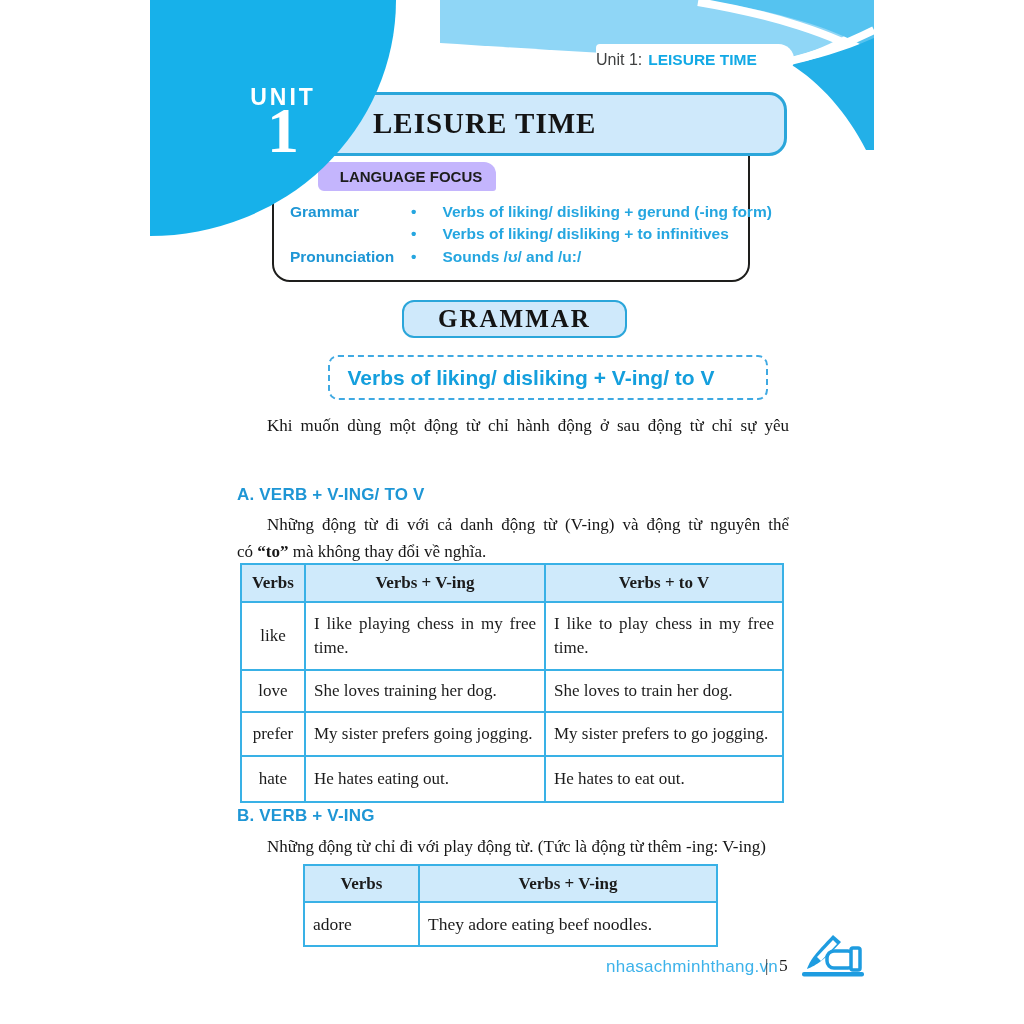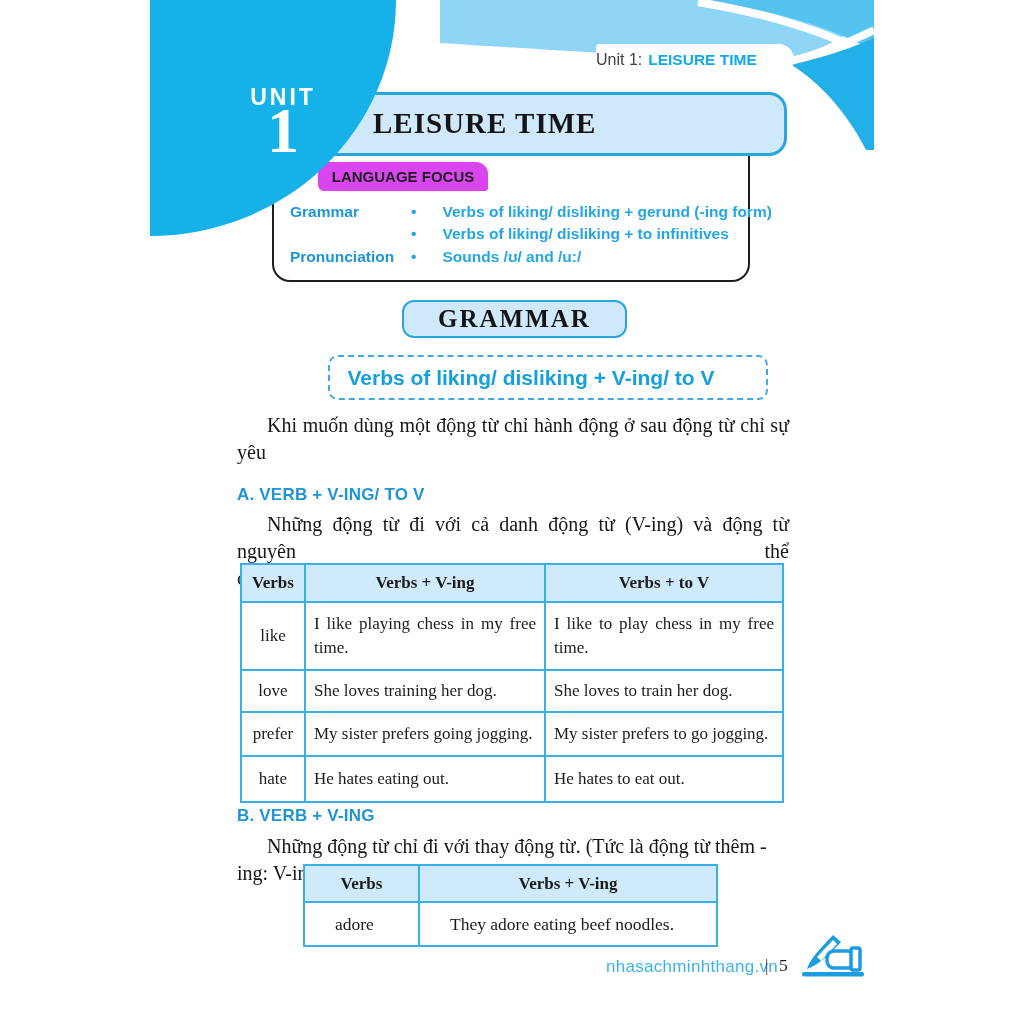--- a/index.html
+++ b/index.html
@@ -36,23 +36,23 @@
   .focus-box {
     position:absolute; left:272px; top:116px; width:478px; height:166px; background:#fff;
     border:2.5px solid #1e1e1c; border-radius:18px; z-index:20; box-sizing:border-box;
   }
   .title-box {
     position:absolute; left:270px; top:92px; width:517px; height:64px; box-sizing:border-box;
     background:#cfe9fb; border:3px solid #2ba6da; border-radius:18px; z-index:25;
     line-height:57px; padding-left:100px; font-weight:bold; font-size:29px; letter-spacing:1px; color:#141414;
   }
   .focus-tab {
-    position:absolute; left:318px; top:162px; width:170px; height:29px; background:#d946ef;
+    position:absolute; left:318px; top:162px; width:170px; height:29px; background:#c4b5fd;
     border-radius:3px 12px 3px 6px; z-index:26; text-align:center; line-height:29px;
-    font-family:"Liberation Sans", sans-serif; font-weight:bold; font-size:15px; color:#1c1c1b;
+    font-family:"Liberation Sans", sans-serif; font-weight:bold; font-size:15px; color:#1c1c1b;padding-left:8px;
   }
   .focus-label {
     position:absolute; font-family:"Liberation Sans", sans-serif; font-weight:bold;
     font-size:15.5px; color:#1e96d5; z-index:27;
   }
   .bullet-line {
     position:absolute; display:flex; gap:26px; z-index:27;
     font-family:"Liberation Sans", sans-serif; font-weight:bold; font-size:15.5px; color:#25a6e0;
   }
   .bullet-line .bullet::before { content:"•"; }
@@ -62,21 +62,21 @@
     position:absolute; left:402px; top:300px; width:225px; height:38px; box-sizing:border-box;
     background:#cfe9fb; border:2.5px solid #2ba6da; border-radius:12px; text-align:center;
     line-height:34px; font-weight:bold; font-size:25px; letter-spacing:2px; color:#141414;
   }
   .rule-box {
     position:absolute; left:328px; top:355px; width:440px; height:45px; box-sizing:border-box;
     border:2.5px dashed #3fa9e2; border-radius:10px;
     display:flex; align-items:center; justify-content:center; padding-right:34px;
     font-family:"Liberation Sans", sans-serif; font-weight:bold; font-size:21px; color:#149fdd;
   }
-  .para { position:absolute; left:237px; width:552px; font-size:20px; line-height:27px; color:#161616; }
+  .para { position:absolute; left:237px; width:552px; font-size:17px; line-height:27px; color:#161616; }
   .jline { text-align:justify; text-align-last:justify; }
   .indent { text-indent:30px; }
   .sec-heading {
     position:absolute; left:237px; font-family:"Liberation Sans", sans-serif;
     font-weight:bold; font-size:17px; color:#1e96d5; letter-spacing:0.2px;
   }
 
   
   table { border-collapse:collapse; table-layout:fixed; position:absolute; font-size:17px; color:#1b1b1b; }
   td, th { border:2px solid #39b1e6; overflow:hidden; }
@@ -86,21 +86,21 @@
   .table-a th { height:34px; }
   .table-a td.verb { text-align:center; }
   .table-a td.ex { padding:3px 8px; text-align:justify; line-height:24px; }
   .table-a tr.r-like td { height:60px; }
   .table-a tr.r-love td { height:34px; }
   .table-a tr.r-prefer td { height:36px; }
   .table-a tr.r-hate td { height:38px; }
   .table-b { left:303px; top:864px; width:413px; font-size:17.5px; }
   .table-b col.c1 { width:115px; } .table-b col.c2 { width:298px; }
   .table-b th { height:33px; }
-  .table-b td { height:40px; padding-left:30px; text-align:left; }
+  .table-b td { height:40px; padding-left:8px; text-align:left; }
 
   
   .footer-site {
     position:absolute; left:606px; top:957px; font-family:"Liberation Sans", sans-serif;
     font-size:17px; color:#3db2ea; letter-spacing:0.3px;
   }
   .footer-sep { position:absolute; left:765px; top:956px; font-size:17px; color:#333; }
   .footer-page { position:absolute; left:779px; top:955px; font-size:17.5px; color:#1b1b1b; }
   .footer-icon { position:absolute; left:797px; top:931px; z-index:5; }
 </style>
@@ -191,21 +191,21 @@
     </tr>
     <tr class="r-hate">
       <td class="verb">hate</td>
       <td class="ex">He hates eating out.</td>
       <td class="ex">He hates to eat out.</td>
     </tr>
   </tbody>
     </table>
 
   <div class="sec-heading" style="top:806px;">B. VERB + V-ING</div>
-  <div class="para indent" style="top:833px;">Những động từ chỉ đi với thay động từ. (Tức là động từ thêm -ing: V-ing)</div>
+  <div class="para indent" style="top:833px;">Những động từ chỉ đi với play động từ. (Tức là động từ thêm -ing: V-ing)</div>
 
   <table class="table-b">
     <colgroup>
         <col class="c1">
         <col class="c2">
       </colgroup>
     <tbody>
         <tr>
       <th>Verbs</th>
       <th>Verbs + V-ing</th>

